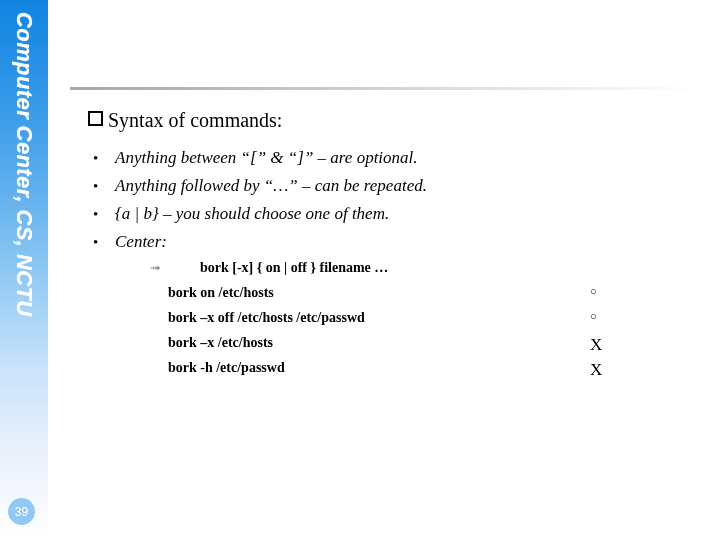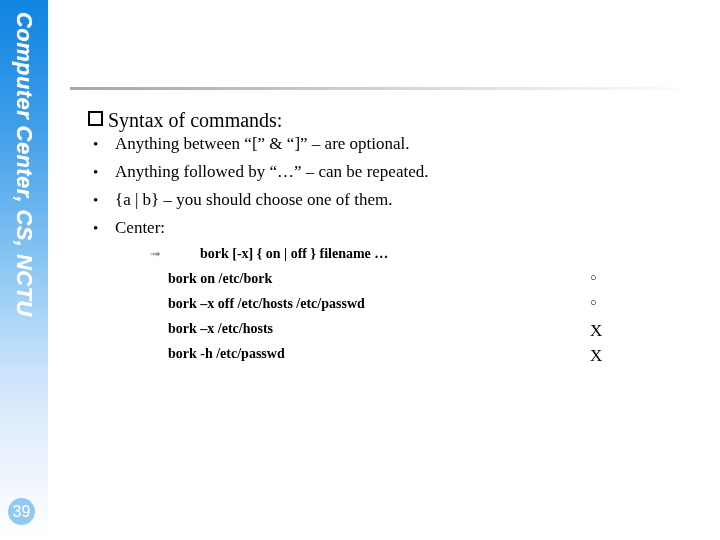--- a/index.html
+++ b/index.html
@@ -59,21 +59,21 @@
   #page-badge {
     position: absolute;
     left: 8px;
     bottom: 15px;
     width: 27px;
     height: 27px;
     border-radius: 50%;
     background: #91c9f2;
     color: #ffffff;
     font-family: "Liberation Sans", sans-serif;
-    font-size: 16px;
+    font-size: 12px;
     font-weight: normal;
     display: flex;
     align-items: center;
     justify-content: center;
     line-height: 1;
   }
 
   
   #title {
     position: absolute;
@@ -109,21 +109,21 @@
     width: 600px;
   }
 
   
   .l1 {
     display: flex;
     align-items: baseline;
     font-size: 20px;
     color: #000000;
     line-height: 1.25;
-    margin-bottom: 2px;
+    margin-bottom: 16px;
   }
   .l1-bullet {
     width: 20px;
     flex: 0 0 20px;
     font-size: 16px;
     line-height: 1;
     position: relative;
     top: -1px;
   }
   .sq {
@@ -149,21 +149,21 @@
   }
   .l2-bullet {
     width: 27px;
     flex: 0 0 27px;
     text-align: left;
     padding-left: 5px;
     box-sizing: border-box;
     font-size: 15px;
     line-height: 1;
   }
-  .l2-text { white-space: nowrap; }
+  .l2-text { white-space: nowrap; font-style: italic; }
 
   
   .l3-list {
     margin: 0 0 0 62px;
     padding: 0;
   }
   .l3 {
     display: flex;
     align-items: baseline;
     font-size: 14px;
@@ -240,21 +240,21 @@
     </div>
 
     <div class="l3-list">
 
       <div class="l3 l3-row">
         <span class="l3-bullet">➟</span>
         <span class="l3-cmd">bork [-x] { on | off } filename …</span>
       </div>
 
       <div class="l3 l3-row">
-        <span class="l3-cmd l3-indent">bork on /etc/bork</span>
+        <span class="l3-cmd l3-indent">bork on /etc/hosts</span>
         <span class="l3-mark mark-circle">○</span>
       </div>
 
       <div class="l3 l3-row">
         <span class="l3-cmd l3-indent">bork –x off /etc/hosts /etc/passwd</span>
         <span class="l3-mark mark-circle">○</span>
       </div>
 
       <div class="l3 l3-row">
         <span class="l3-cmd l3-indent">bork –x /etc/hosts</span>

